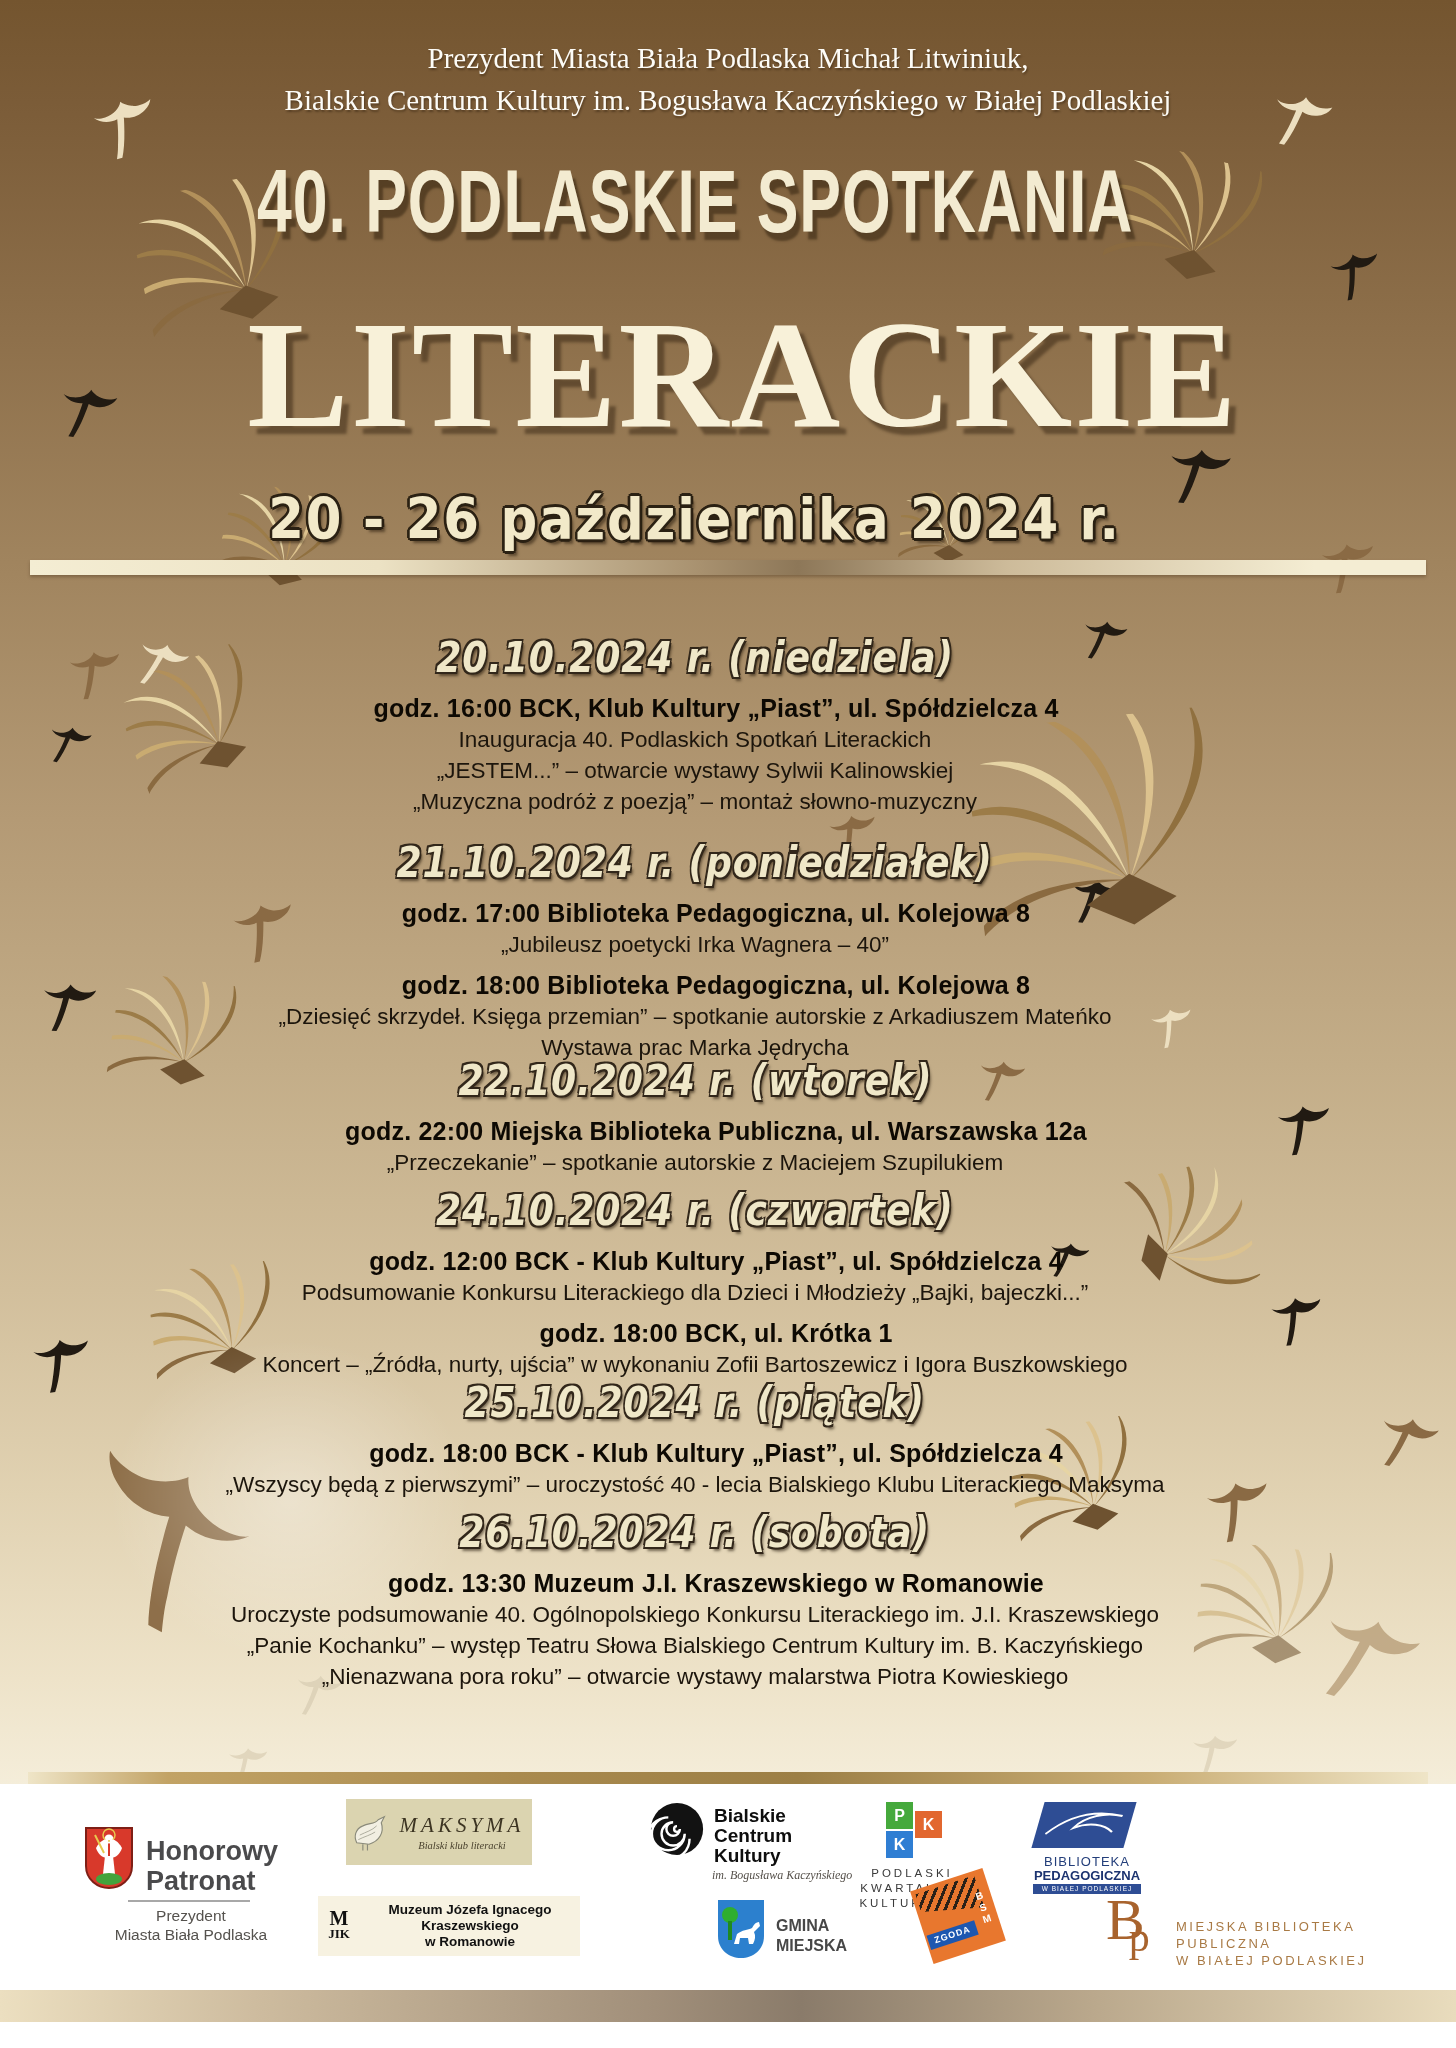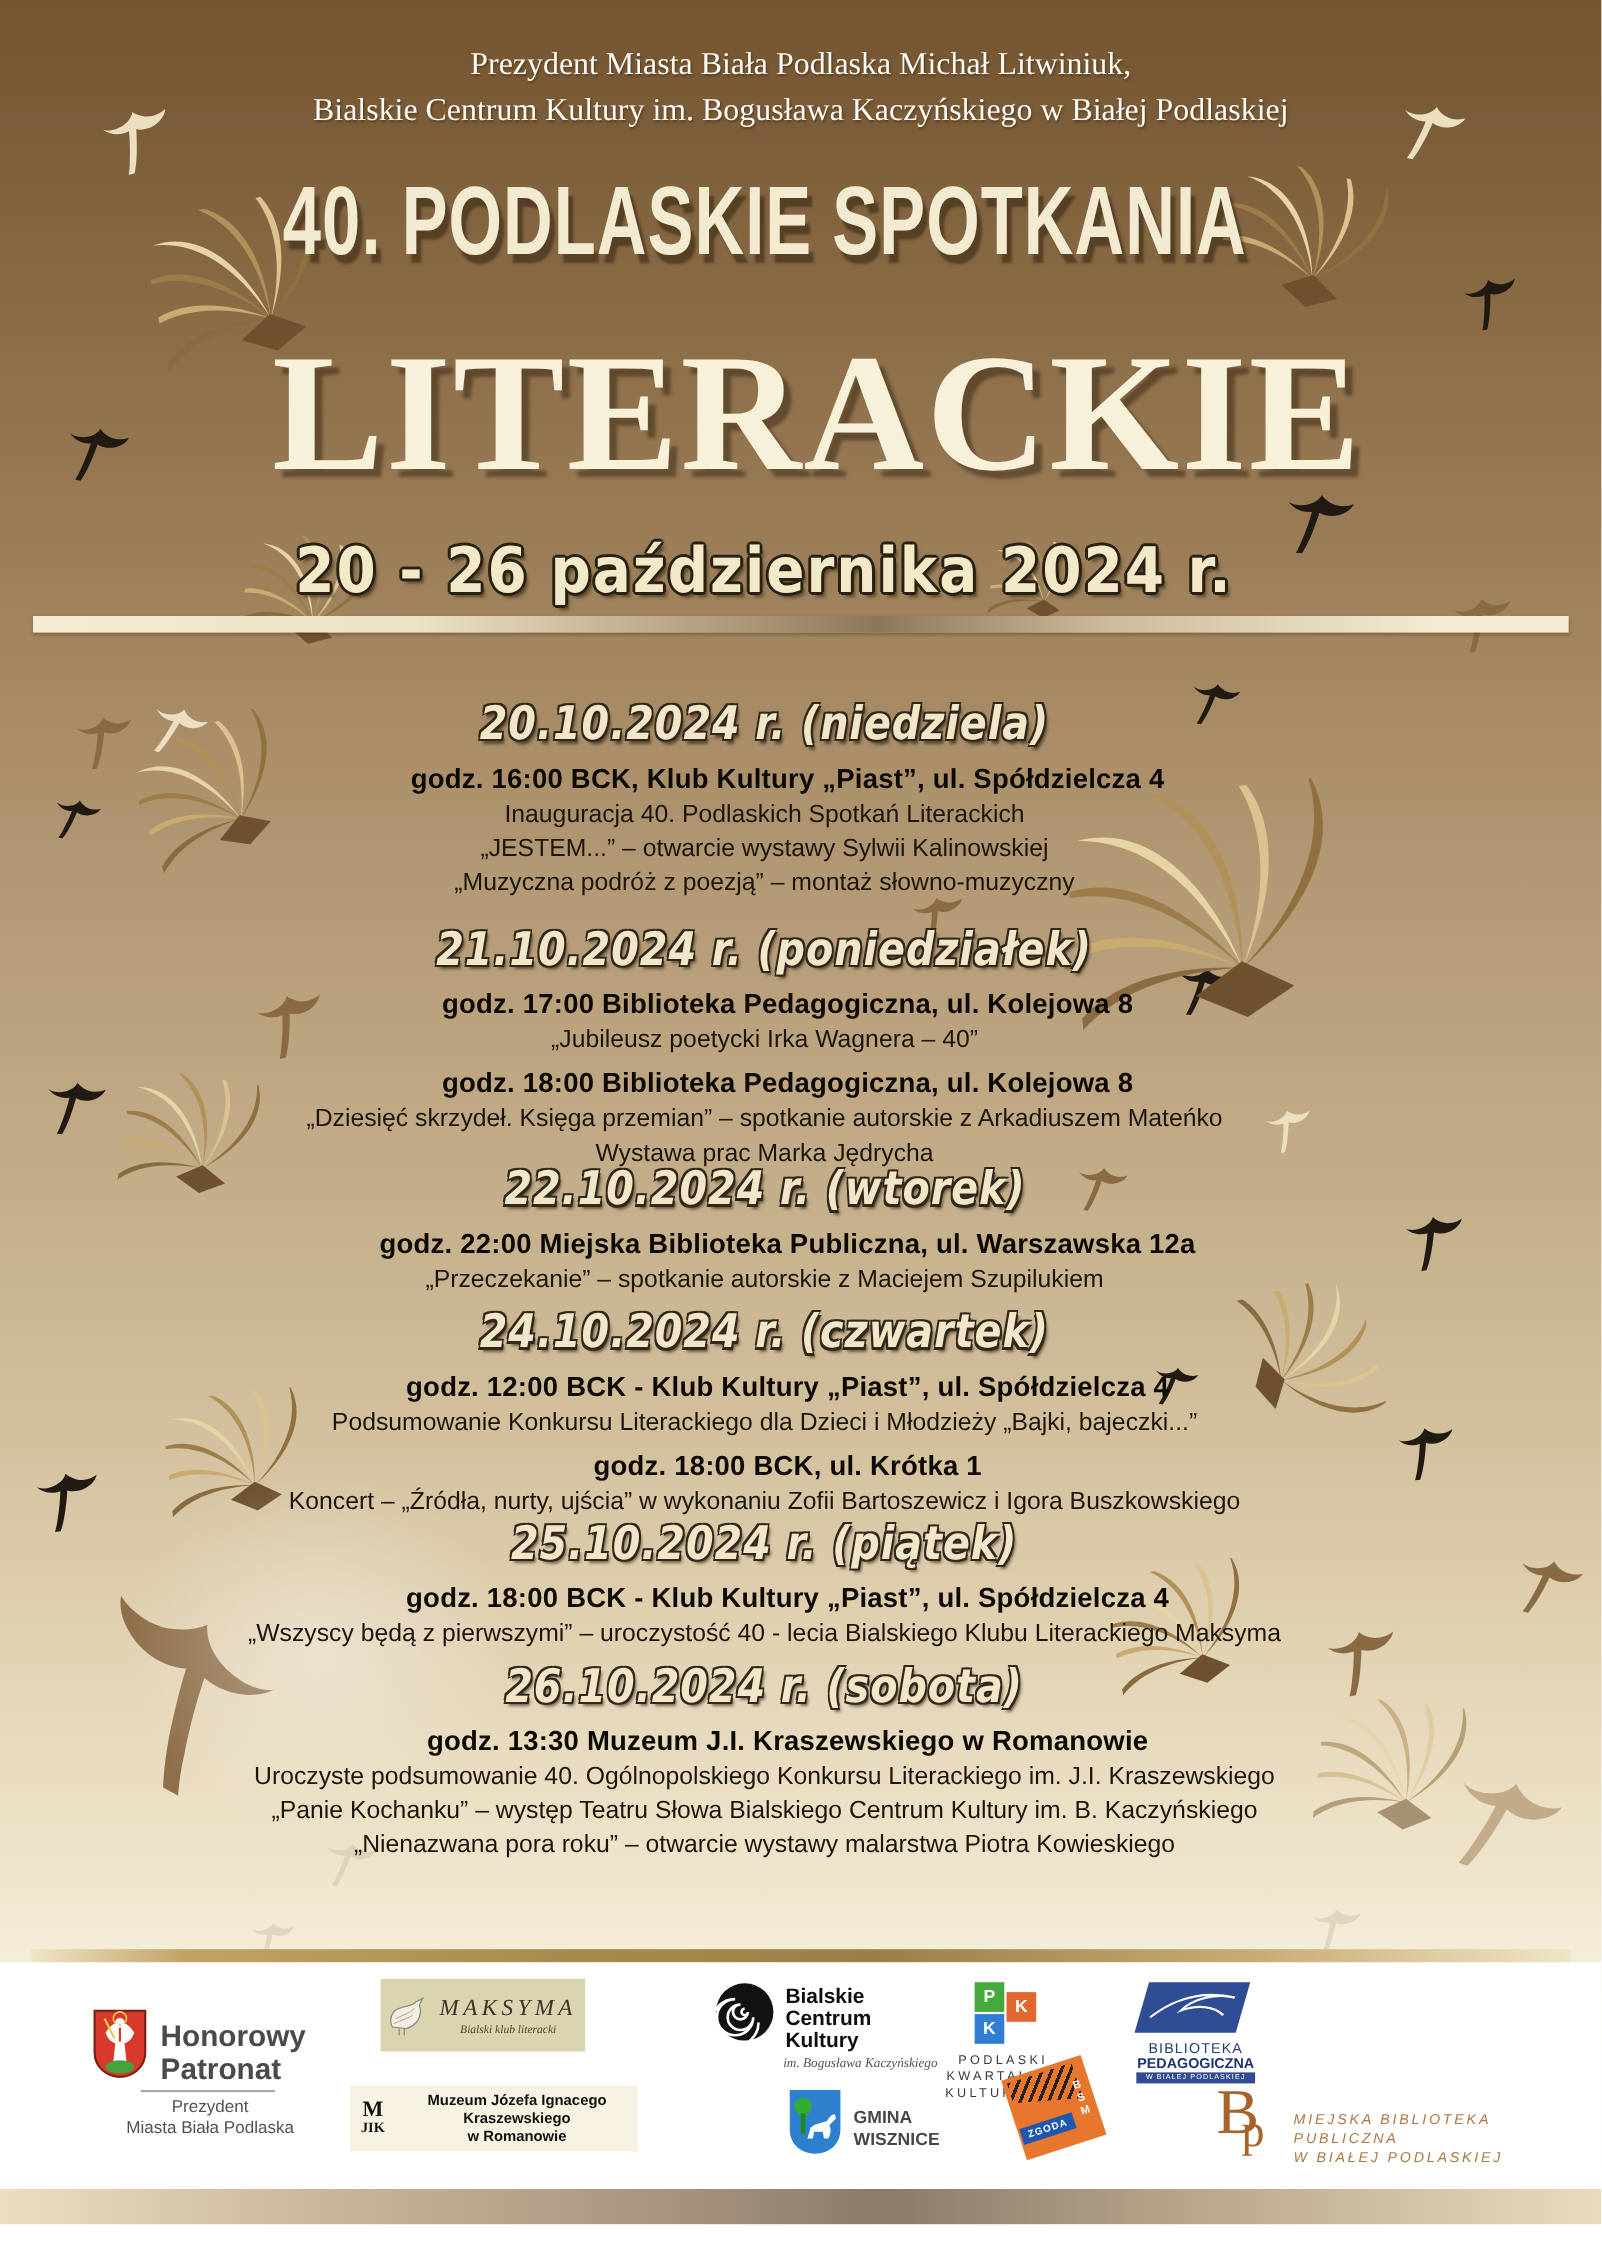--- a/index.html
+++ b/index.html
@@ -75,21 +75,21 @@
   .zgoda-blue{position:absolute;left:2px;bottom:14px;width:50px;height:15px;background:#1d57b0;color:#fff;font-size:9px;font-weight:bold;text-align:center;line-height:15px;letter-spacing:1px;}
   .zgoda-bsm{position:absolute;right:6px;top:20px;color:#fff;font-size:10px;font-weight:bold;writing-mode:vertical-lr;text-orientation:upright;letter-spacing:1px;}
   .ped{position:absolute;left:1028px;top:1802px;width:150px;height:95px;}
   .ped-flag{position:absolute;left:10px;top:0;width:92px;height:46px;background:#2e4d94;transform:skewX(-16deg);}
   .ped-l1{position:absolute;left:0;top:52px;width:118px;text-align:center;font-size:13px;letter-spacing:1px;color:#233e7a;}
   .ped-l2{position:absolute;left:0;top:66px;width:118px;text-align:center;font-size:13px;font-weight:bold;color:#1c3370;}
   .ped-bar{position:absolute;left:5px;top:82px;width:108px;height:10px;background:#2e4d94;color:#fff;font-size:6.5px;text-align:center;line-height:10px;letter-spacing:1px;}
   .mbp-mono{position:absolute;left:1106px;top:1892px;font-family:"Liberation Serif",serif;color:#a8632d;}
   .mbp-b{font-size:58px;line-height:56px;} .mbp-p{font-size:42px;margin-left:-16px;vertical-align:-12px;}
   .mbp-text{position:absolute;left:1176px;top:1918px;font-size:13px;letter-spacing:2.5px;color:#a97a45;line-height:17px;}
-  .mbp-text span{display:block;font-style:italic;}
+  .mbp-text span{display:block;}
 </style>
 </head>
 <body>
 
 <svg width="0" height="0" style="position:absolute">
   <defs>
     <symbol id="bird" viewBox="0 0 100 100">
       <path d="M50 8 C46 18 34 25 20 26 C12 26.5 5 24.5 2 22 C10 32 24 37 38 34 C36 46 33 60 28 76 C26 84 23 91 21 96 L30 96 C35 86 40 72 44 56 C46 48 48 40 49 34 C60 39 74 38 85 31 C92 27 96.5 21 98 16 C90 21 76 23 66 19 C59 16.5 53 12 50 8 Z"></path>
     </symbol>
     <symbol id="book" viewBox="0 0 200 160">
@@ -375,21 +375,21 @@
       <span>PODLASKI</span>
       <span>KWARTALNIK</span>
       <span>KULTURALNY</span>
     </div>
 
     <svg class="shield2" width="50" height="62" viewBox="0 0 50 62">
         <use href="#shield2sym"></use>
       </svg>
     <div class="wis-text">
       <span>GMINA</span>
-      <span>WISZNICE</span>
+      <span>MIEJSKA</span>
     </div>
 
     <div class="zgoda">
       <div class="zgoda-stripes"></div>
       <div class="zgoda-blue">ZGODA</div>
       <div class="zgoda-bsm">BSM</div>
     </div>
 
     <div class="ped">
       <div class="ped-flag">

